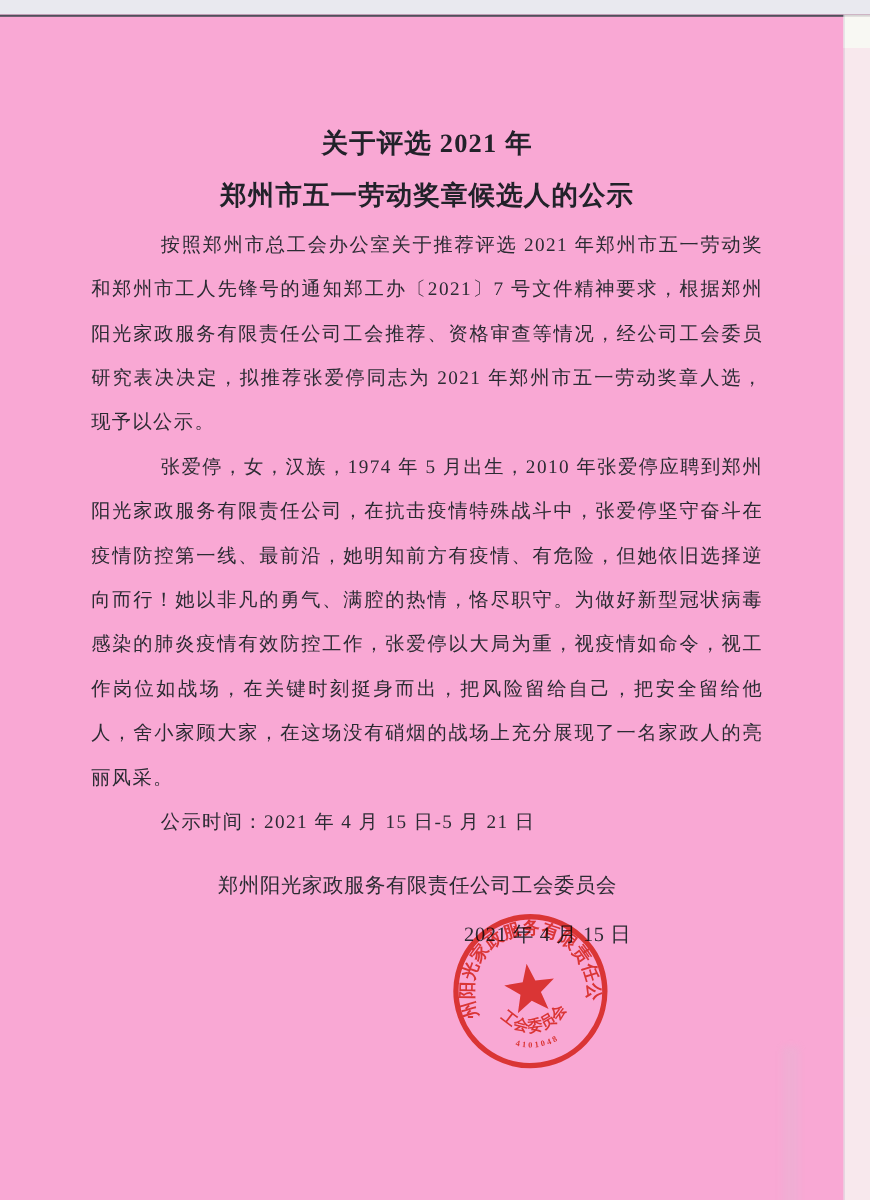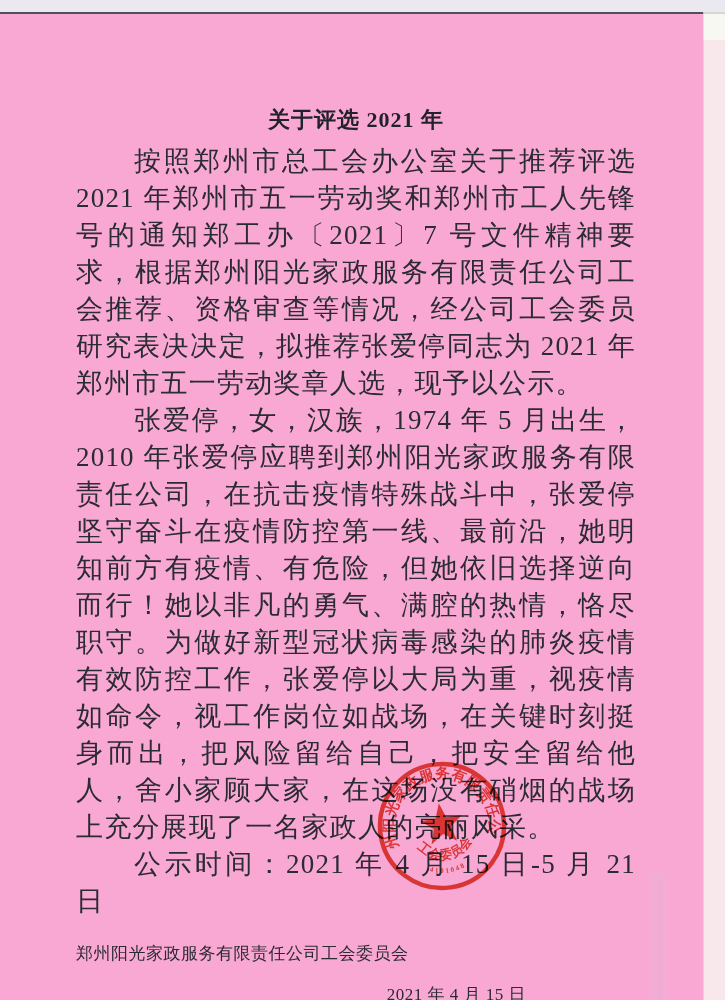--- a/index.html
+++ b/index.html
@@ -52,35 +52,35 @@
     text-align: center;
     font-size: 22px;
     font-weight: bold;
     line-height: 43px;
     letter-spacing: 1px;
     color: #22222a;
     margin: 0 0 2px 0;
   }
   .body-para {
     margin: 0;
-    font-size: 27px;
+    font-size: 16px;
     line-height: 37px;
     letter-spacing: 1.2px;
     text-align: justify;
     text-indent: 58px;
     color: #2b2b33;
   }
   .signature-block {
     margin-top: 21px;
     font-size: 17px;
     letter-spacing: .5px;
     color: #2b2b33;
   }
   .sig-org {
-    text-align: left;
+    text-align: center;
     padding-right: 16px; 
     line-height: 26px;
   }
   .sig-date {
     text-align: right;
     padding-right: 110px;
     margin-top: 15px;
     line-height: 26px;
   }
 
@@ -112,20 +112,21 @@
 
   <div class="scan-top-edge"></div>
   <div class="scan-top-right-patch"></div>
   <div class="scan-right-edge"></div>
   <div class="scan-bottom-edge"></div>
   <div class="scan-streak"></div>
 
   <div class="content">
     <h1 class="title">
       <div>关于评选 2021 年</div>
+      <div>郑州市五一劳动奖章候选人的公示</div>
     </h1>
 
     <p class="body-para">按照郑州市总工会办公室关于推荐评选 2021 年郑州市五一劳动奖和郑州市工人先锋号的通知郑工办〔2021〕7 号文件精神要求，根据郑州阳光家政服务有限责任公司工会推荐、资格审查等情况，经公司工会委员研究表决决定，拟推荐张爱停同志为 2021 年郑州市五一劳动奖章人选，现予以公示。</p>
     <p class="body-para">张爱停，女，汉族，1974 年 5 月出生，2010 年张爱停应聘到郑州阳光家政服务有限责任公司，在抗击疫情特殊战斗中，张爱停坚守奋斗在疫情防控第一线、最前沿，她明知前方有疫情、有危险，但她依旧选择逆向而行！她以非凡的勇气、满腔的热情，恪尽职守。为做好新型冠状病毒感染的肺炎疫情有效防控工作，张爱停以大局为重，视疫情如命令，视工作岗位如战场，在关键时刻挺身而出，把风险留给自己，把安全留给他人，舍小家顾大家，在这场没有硝烟的战场上充分展现了一名家政人的亮丽风采。</p>
     <p class="body-para">公示时间：2021 年 4 月 15 日-5 月 21 日</p>
 
     <div class="signature-block">
       <div class="sig-org">郑州阳光家政服务有限责任公司工会委员会</div>
       <div class="sig-date">2021 年 4 月 15 日</div>
     </div>

